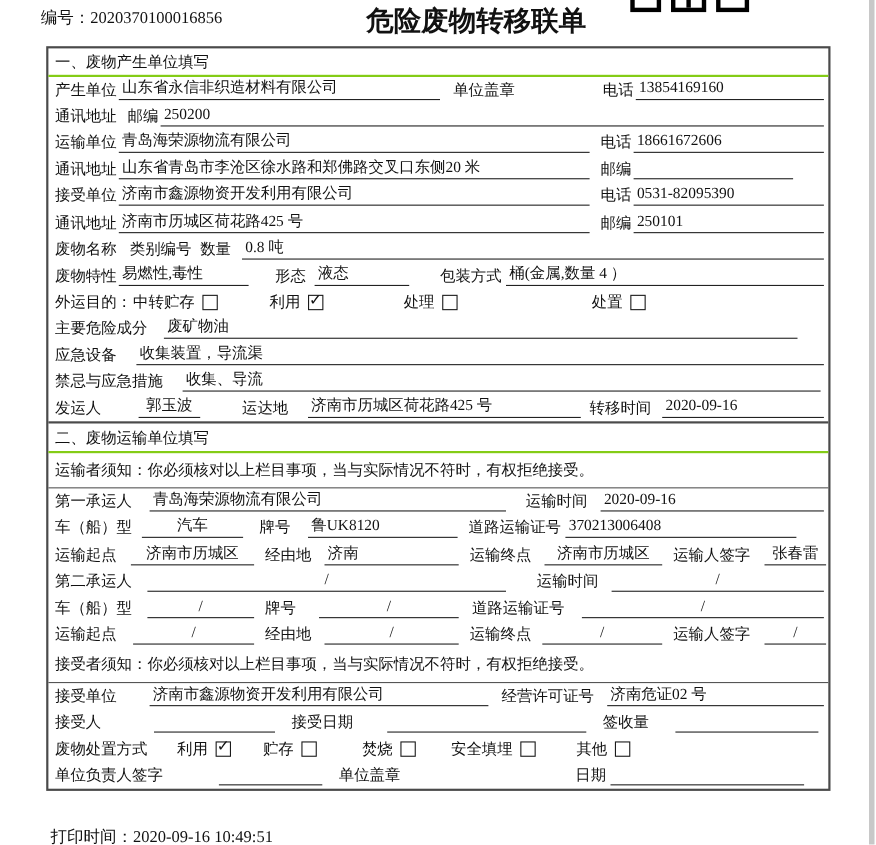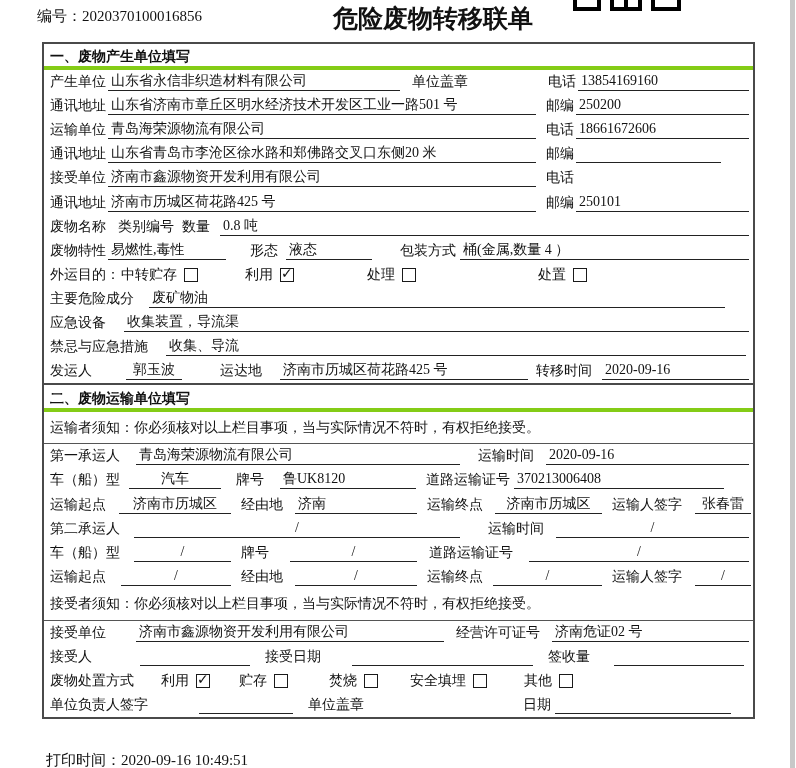--- a/index.html
+++ b/index.html
@@ -14,22 +14,22 @@
             border:4px solid #000;}
   .frag .fB::after{content:"";position:absolute;left:10px;top:0;width:4px;height:17px;background:#000;}
   .frag .fC{position:absolute;left:78px;top:-14px;width:30px;height:25px;box-sizing:border-box;
             border:4px solid #000;}
   .frag .fC::after{content:"";position:absolute;left:0;top:6px;width:22px;height:4px;background:#000;}
   .serial{position:absolute;left:37px;top:7px;font-size:15px;white-space:nowrap;}
   .title{position:absolute;left:333px;top:2px;margin:0;font-size:25px;font-weight:bold;
          font-family:"Liberation Sans","DejaVu Sans",sans-serif;white-space:nowrap;letter-spacing:0px;}
   .form{position:absolute;left:42px;top:42px;width:713px;box-sizing:border-box;
         border:2px solid #4a4a4a;background:#fff;}
-  .sec-h{height:26px;box-sizing:border-box;border-bottom:4px solid #84cc16;
-         font-family:"Liberation Sans","DejaVu Sans",sans-serif;font-weight:bold;font-size:14px;
+  .sec-h{height:26px;box-sizing:border-box;border-bottom:2px solid #84cc16;
+         font-family:"Liberation Sans","DejaVu Sans",sans-serif;font-weight:normal;font-size:14px;
          padding:4px 0 0 6px;}
   .sec-h.mid{height:29px;border-top:2px solid #4a4a4a;padding-top:5px;}
   .notice{height:32px;box-sizing:border-box;border-bottom:1px solid #555;
           display:flex;align-items:center;padding-left:6px;font-size:14px;white-space:nowrap;}
   .frow{display:flex;align-items:flex-end;height:24.1px;box-sizing:border-box;
         padding:0 4px 3px 6px;font-size:14px;}
   .lbl{white-space:nowrap;flex:none;}
   .ul{border-bottom:1px solid #222;padding:0 3px;white-space:nowrap;overflow:hidden;
       box-sizing:border-box;height:19px;line-height:18px;flex:none;}
   .ul.c{text-align:center;}
@@ -64,21 +64,20 @@
     <div class="frow">
       <span class="lbl">产生单位</span>
       <span class="ul" style="width:292px;margin-left:2px">山东省永信非织造材料有限公司</span>
       <span class="lbl" style="margin-left:12px">单位盖章</span>
       <span class="lbl" style="margin-left:80px">电话</span>
       <span class="ul g" style="margin-left:2px">13854169160</span>
     </div>
 
     <div class="frow">
       <span class="lbl">通讯地址</span>
-      <span class="ul" style="width:428px;margin-left:2px">山东省济南市章丘区明水经济技术开发区工业一路501 号</span>
       <span class="lbl" style="margin-left:10px">邮编</span>
       <span class="ul g" style="margin-left:2px">250200</span>
     </div>
 
     <div class="frow">
       <span class="lbl">运输单位</span>
       <span class="ul" style="width:428px;margin-left:2px">青岛海荣源物流有限公司</span>
       <span class="lbl" style="margin-left:10px">电话</span>
       <span class="ul g" style="margin-left:2px">18661672606</span>
     </div>
@@ -87,20 +86,21 @@
       <span class="lbl">通讯地址</span>
       <span class="ul" style="width:428px;margin-left:2px">山东省青岛市李沧区徐水路和郑佛路交叉口东侧20 米</span>
       <span class="lbl" style="margin-left:10px">邮编</span>
       <span class="ul" style="width:145px;margin-left:2px"></span>
     </div>
 
     <div class="frow">
       <span class="lbl">接受单位</span>
       <span class="ul" style="width:428px;margin-left:2px">济南市鑫源物资开发利用有限公司</span>
       <span class="lbl" style="margin-left:10px">电话</span>
+      <span class="ul g" style="margin-left:2px">0531-82095390</span>
     </div>
 
     <div class="frow">
       <span class="lbl">通讯地址</span>
       <span class="ul" style="width:428px;margin-left:2px">济南市历城区荷花路425 号</span>
       <span class="lbl" style="margin-left:10px">邮编</span>
       <span class="ul g" style="margin-left:2px">250101</span>
     </div>
 
     <div class="frow">

